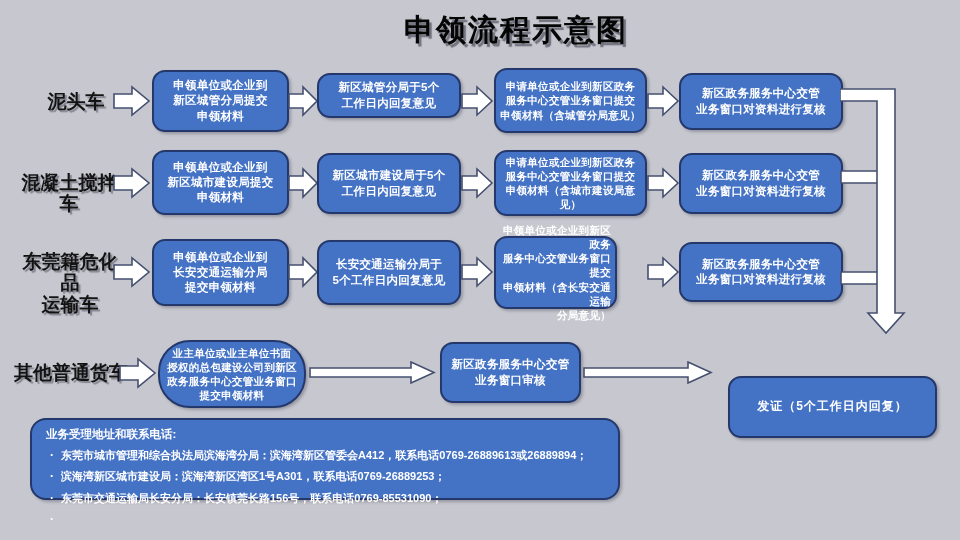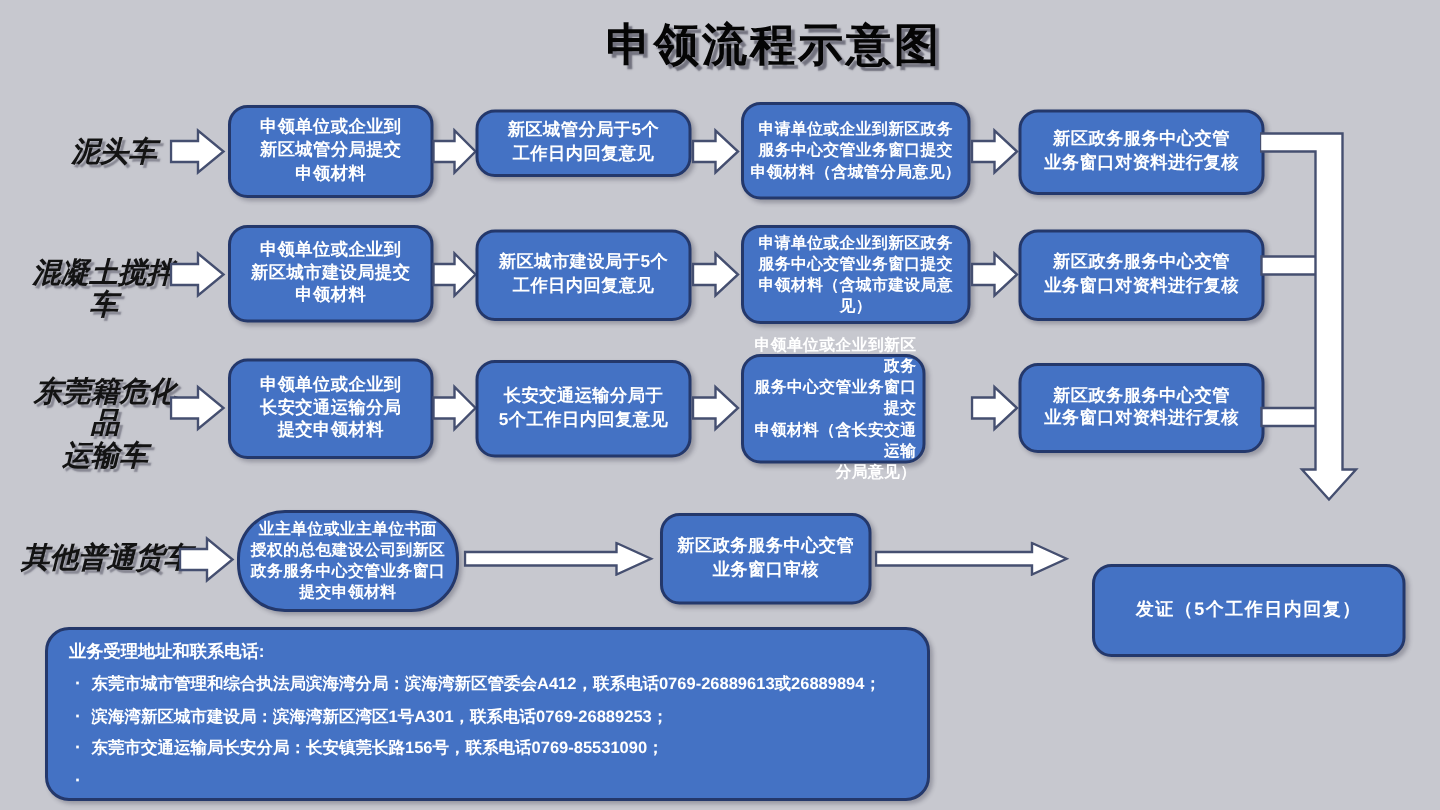--- a/index.html
+++ b/index.html
@@ -15,39 +15,38 @@
     position:absolute;left:0;top:10px;width:960px;margin:0;
     text-align:center;font-size:30px;font-weight:900;color:#050505;
     letter-spacing:2px;
     text-shadow:2.5px 2.5px 1px rgba(110,110,122,0.95);
     padding-left:36px;
   }
   .vlabel{
     position:absolute;text-align:center;font-weight:bold;
     font-size:19px;color:#131313;line-height:1.12;white-space:pre-line;
     text-shadow:2px 2px 1px rgba(125,125,138,0.9);
-    font-style:italic;
   }
   .box{
     position:absolute;box-sizing:border-box;
     background:#4472c4;border:2.5px solid #24386b;border-radius:13px;
     color:#ffffff;font-weight:bold;font-size:11.5px;line-height:1.32;
     display:flex;align-items:center;justify-content:center;
     text-align:center;white-space:pre-line;padding:2px 4px;
     box-shadow:2px 2px 3px rgba(40,40,60,0.3);
     letter-spacing:0.3px;
   }
   .box.small{font-size:10.5px;line-height:1.35;}
   .box.issue{font-size:12px;letter-spacing:1px;margin-top:34px;}
   .arrow{position:absolute;}
   .arrow polygon,.arrow path{
     fill:#ffffff;stroke:#454f70;stroke-width:1.6;stroke-linejoin:miter;
   }
   .contact{
-    position:absolute;left:30px;top:418px;width:590px;height:116px;
+    position:absolute;left:30px;top:418px;width:590px;height:82px;
     box-sizing:border-box;background:#4472c4;border:2.5px solid #24386b;
     border-radius:16px;color:#ffffff;font-weight:bold;
     padding:7px 14px 9px 14px;box-shadow:2px 2px 3px rgba(40,40,60,0.3);
   }
   .c-head{font-size:11.5px;margin-bottom:3px;}
   .c-item{font-size:11px;line-height:1.78;display:flex;align-items:baseline;}
   .c-dot{margin:0 7px 0 4px;font-size:12px;}
 </style>
 </head>
 <body>

